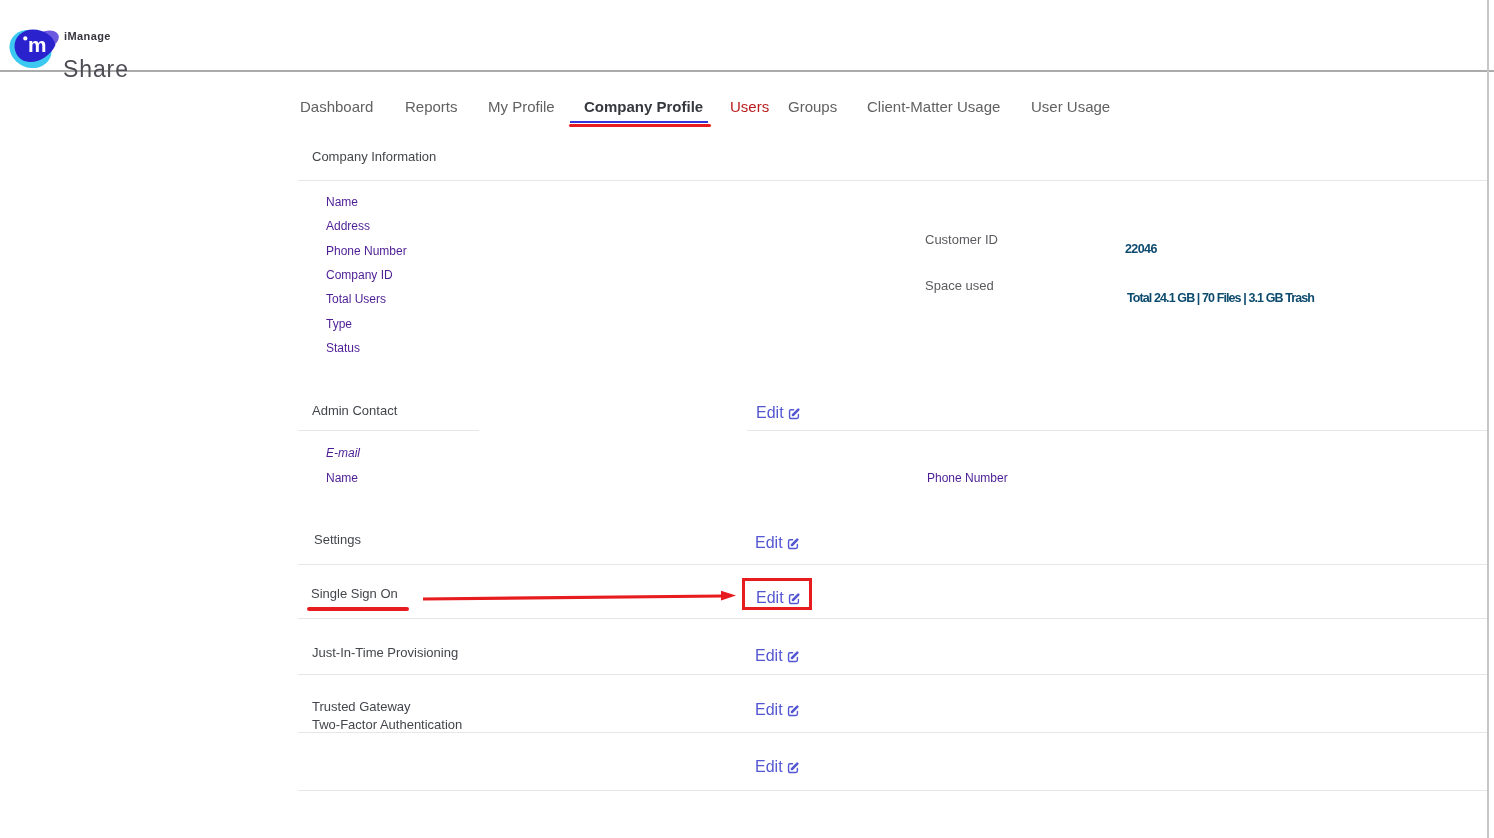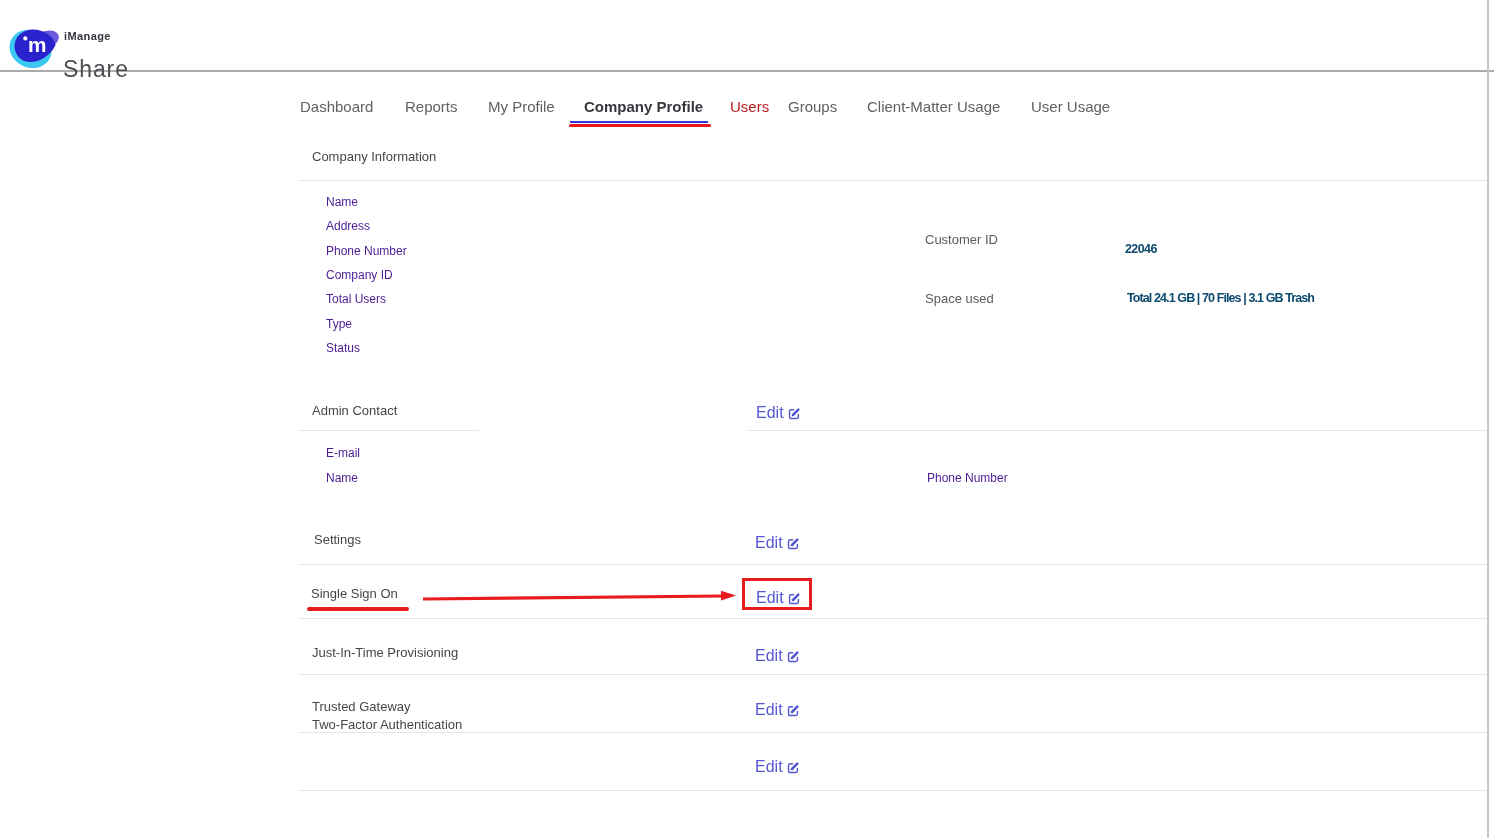--- a/index.html
+++ b/index.html
@@ -45,31 +45,31 @@
   <div class="sep" style="top:180px;"></div>
   <div class="abs lbl" style="left:326px; top:195px;">Name</div>
   <div class="abs lbl" style="left:326px; top:219px;">Address</div>
   <div class="abs lbl" style="left:326px; top:243.5px;">Phone Number</div>
   <div class="abs lbl" style="left:326px; top:268px;">Company ID</div>
   <div class="abs lbl" style="left:326px; top:292px;">Total Users</div>
   <div class="abs lbl" style="left:326px; top:316.5px;">Type</div>
   <div class="abs lbl" style="left:326px; top:341px;">Status</div>
   <div class="abs lbl2" style="left:925px; top:232px;">Customer ID</div>
   <div class="abs val" style="left:1125px; top:242px; letter-spacing:-0.6px;">22046</div>
-  <div class="abs lbl2" style="left:925px; top:291px;">Space used</div>
+  <div class="abs lbl2" style="left:925px; top:278px;">Space used</div>
   <div class="abs val" style="left:1127px; top:291px; letter-spacing:-0.9px;">Total 24.1 GB | 70 Files | 3.1 GB Trash</div>
 
   <div class="abs h" style="left:312px; top:402.5px;">Admin Contact</div>
   <div class="edit" style="left:756px; top:404px;">Edit<svg width="12" height="12" viewBox="0 0 12 12" fill="none" stroke="#5457d2">
         <path d="M10.4 6.4v2.7c0 .9-.55 1.45-1.45 1.45H3c-.9 0-1.45-.55-1.45-1.45V3.2c0-.9.55-1.45 1.45-1.45h2.6" stroke-width="1.4" stroke-linecap="round"></path>
         <path d="M5 7 L10.3 1.7" stroke-width="2.5" stroke-linecap="round"></path>
       </svg></div>
   <div class="abs" style="left:298px; top:430px; width:181px; height:1px; background:#e7e7e9;"></div>
   <div class="abs" style="left:747px; top:430px; width:741px; height:1px; background:#e7e7e9;"></div>
-  <div class="abs lbl" style="left:326px; top:446px;">E-mail</div>
+  <div class="abs lbl" style="left:326px; top:446px;font-style:italic;">E-mail</div>
   <div class="abs lbl" style="left:326px; top:470.5px;">Name</div>
   <div class="abs lbl" style="left:927px; top:470.5px;">Phone Number</div>
 
   <div class="abs h" style="left:314px; top:531.5px;">Settings</div>
   <div class="edit" style="left:755px; top:534px;">Edit<svg width="12" height="12" viewBox="0 0 12 12" fill="none" stroke="#5457d2">
         <path d="M10.4 6.4v2.7c0 .9-.55 1.45-1.45 1.45H3c-.9 0-1.45-.55-1.45-1.45V3.2c0-.9.55-1.45 1.45-1.45h2.6" stroke-width="1.4" stroke-linecap="round"></path>
         <path d="M5 7 L10.3 1.7" stroke-width="2.5" stroke-linecap="round"></path>
       </svg></div>
   <div class="sep" style="top:564px;"></div>
 

